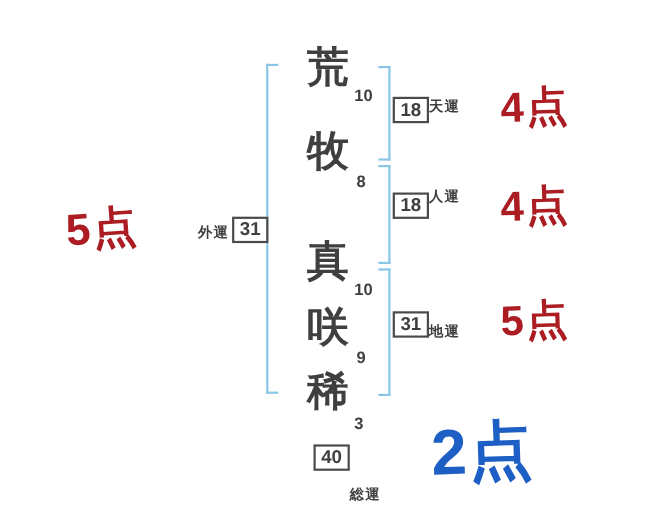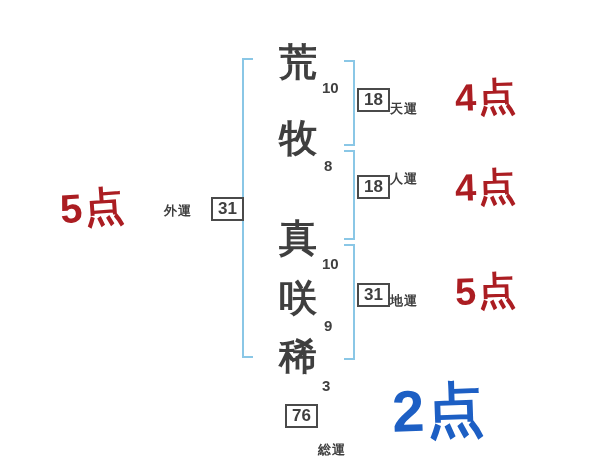--- a/index.html
+++ b/index.html
@@ -101,33 +101,33 @@
   <div class="kanji" style="left:276px; top:334px;">
     <span>稀</span>
     <span class="stroke-num" style="left:46px; top:30px;">3</span>
   </div>
 
   <div class="bracket left" style="left:242px; top:58px;  width:11px; height:300px;"></div>
   <div class="bracket right" style="left:344px; top:60px;  width:11px; height:86px;"></div>
   <div class="bracket right" style="left:344px; top:150px; width:11px; height:90px;"></div>
   <div class="bracket right" style="left:344px; top:244px; width:11px; height:116px;"></div>
 
-  <span class="fortune-label" style="left:164px; top:202px;">外運</span>
+  <span class="fortune-label" style="left:180px; top:202px;">外運</span>
   <span class="num-box" style="left:211px; top:197px;">31</span>
   <span class="score red big-left" style="left:60px; top:180px;">5点</span>
 
   <span class="num-box" style="left:357px; top:88px;">18</span>
-  <span class="fortune-label" style="left:390px; top:100px;font-family:Liberation Serif, serif;">天運</span>
+  <span class="fortune-label" style="left:390px; top:88px;font-family:Liberation Serif, serif;">天運</span>
   <span class="score red" style="left:455px; top:72px;">4点</span>
 
   <span class="num-box" style="left:357px; top:175px;">18</span>
   <span class="fortune-label" style="left:390px; top:170px;">人運</span>
   <span class="score red" style="left:455px; top:162px;">4点</span>
 
   <span class="num-box" style="left:357px; top:283px;">31</span>
   <span class="fortune-label" style="left:390px; top:292px;">地運</span>
   <span class="score red" style="left:455px; top:266px;">5点</span>
 
-  <span class="num-box" style="left:285px; top:404px;">76</span>
+  <span class="num-box" style="left:285px; top:404px;">40</span>
   <span class="fortune-label" style="left:318px; top:409px;margin-top:32px;">総運</span>
   <span class="score blue" style="left:392px; top:372px;">2点</span>
 
 </div>
 
 </body></html>

